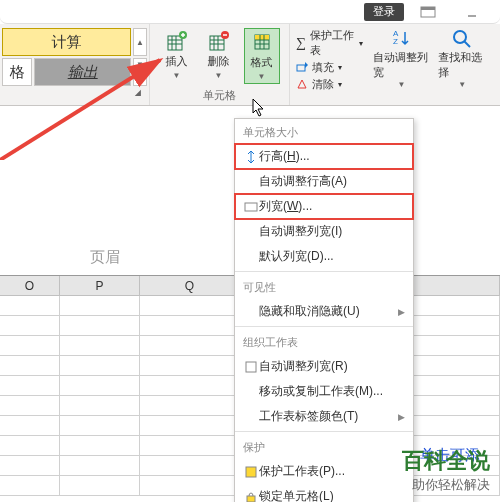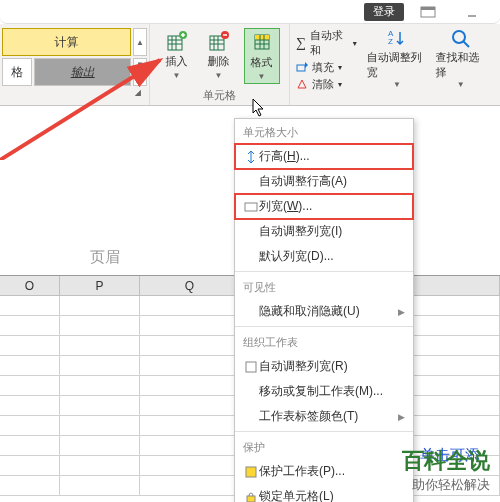--- a/index.html
+++ b/index.html
@@ -6,21 +6,21 @@
   body { width: 500px; height: 502px; background: #fff; overflow: hidden; position: relative; font-size: 12px; color: #333; }
   
   .titlebar { height: 24px; background: #fff; display: flex; justify-content: flex-end; align-items: center; padding-right: 8px; border-bottom: 1px solid #e0e0e0; border-radius: 7px; }
   .tb-btn { width: 40px; height: 18px; background: #444; color: #fff; margin-left: 4px; display: inline-flex; align-items: center; justify-content: center; font-size: 11px; border-radius: 2px; }
   .tb-icon { width: 40px; height: 18px; display: inline-flex; align-items: center; justify-content: center; color: #888; margin-left: 4px; }
   
   .ribbon { height: 82px; background: #f3f2f1; display: flex; border-bottom: 1px solid #c8c6c4; }
   
   .styleblock { width: 150px; display: flex; flex-direction: column; padding: 4px 2px; border-right: 1px solid #dedddc; }
   .stylerow { display: flex; height: 28px; gap: 2px; margin-bottom: 2px; }
-  .stylebox { flex: 1; border: 1px solid #c8c6c4; background: #fff; display: flex; align-items: center; justify-content: center; font-size: 12px; }
+  .stylebox { flex: 1; border: 1px solid #c8c6c4; background: #fff; display: flex; align-items: center; justify-content: center; font-size: 15px; }
   .stylebox.calc { background: #ffeb9c; border-color: #c0a000; }
   .stylebox.output { background: #a3a3a3; font-style: italic; text-decoration: underline; }
   .sidebtns { width: 14px; display: flex; flex-direction: column; gap: 1px; }
   .sidebtn { flex: 1; border: 1px solid #c8c6c4; background: #fff; display: flex; align-items: center; justify-content: center; font-size: 8px; color: #666; }
   .dialog-launcher { height: 12px; display: flex; justify-content: flex-end; padding-right: 6px; font-size: 8px; color: #666; }
   
   .cellsblock { width: 140px; display: flex; flex-direction: column; align-items: center; padding: 4px 0; border-right: 1px solid #dedddc; }
   .btnrow { display: flex; gap: 8px; }
   .bigbtn { display: flex; flex-direction: column; align-items: center; gap: 2px; padding: 2px 6px; cursor: pointer; }
   .bigbtn.active { background: #c8e6c9; border: 1px solid #4caf50; justify-content: space-between; }
@@ -138,21 +138,21 @@
         <span style="font-size:8px;color:#666">▼</span>
       </div>
     </div>
     <div class="grplabel">单元格</div>
   </div>
 
   <div class="editblock">
     <div class="autosum">
       <div class="row">
           <span style="font-family:serif;font-size:14px">∑</span>
-          <span>自动求和</span>
+          <span>保护工作表</span>
           <span style="font-size:8px">▾</span>
         </div>
       <div class="row">
           <span><svg width="12" height="12">
               <rect x="1" y="4" width="8" height="6" fill="none" stroke="#1976d2"></rect>
               <path d="M9 1 L12 4 L9 7" fill="#1976d2"></path>
             </svg></span>
           <span>填充</span>
           <span style="font-size:8px">▾</span>
         </div>

